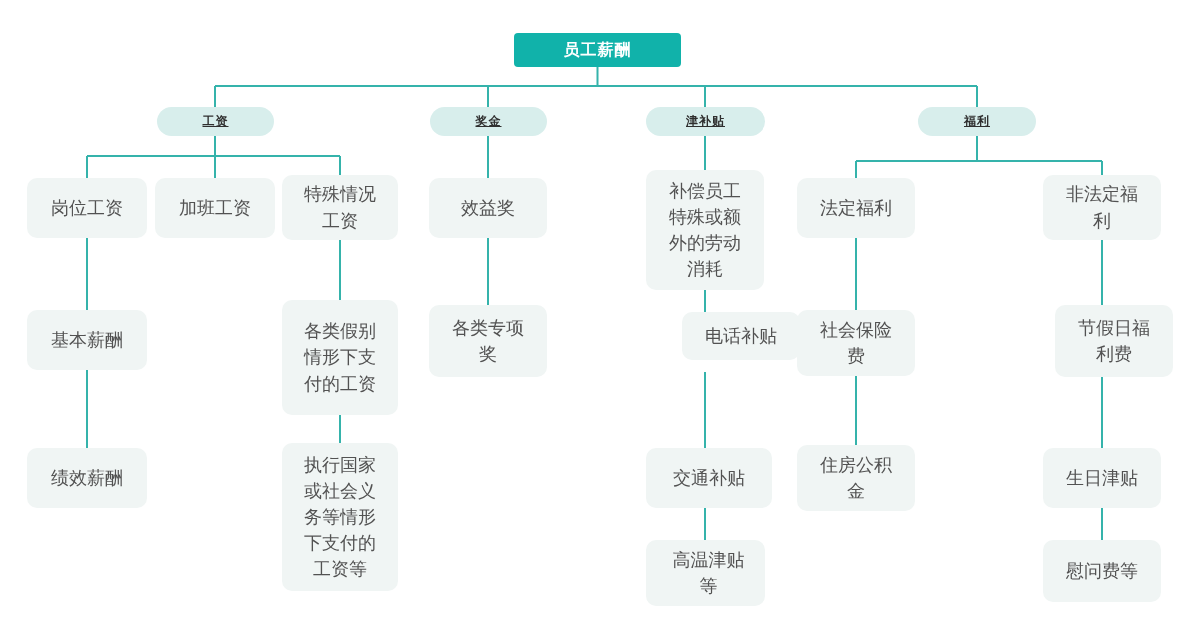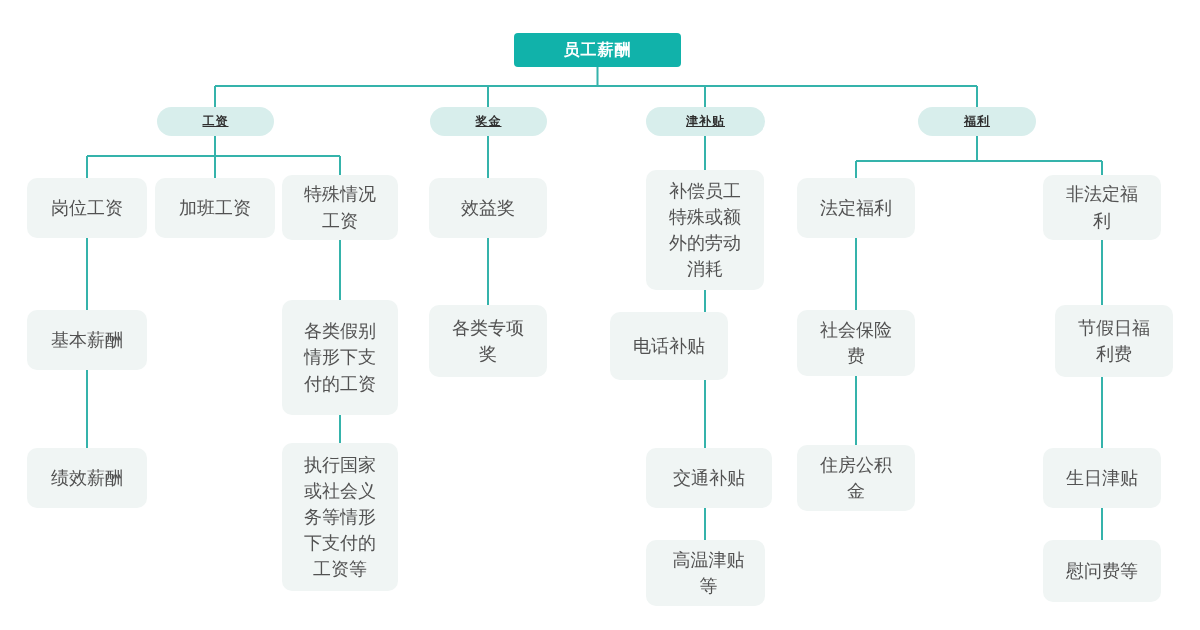--- a/index.html
+++ b/index.html
@@ -35,21 +35,21 @@
   #n-l0{left:27px;top:178px;width:120px;height:60px;}
   #n-l1{left:27px;top:310px;width:120px;height:60px;}
   #n-l2{left:27px;top:448px;width:120px;height:60px;}
   #n-l3{left:155px;top:178px;width:120px;height:60px;}
   #n-l4{left:282px;top:175px;width:116px;height:65px;}
   #n-l5{left:282px;top:300px;width:116px;height:115px;}
   #n-l6{left:282px;top:443px;width:116px;height:148px;}
   #n-l7{left:429px;top:178px;width:118px;height:60px;}
   #n-l8{left:429px;top:305px;width:118px;height:72px;}
   #n-l9{left:646px;top:170px;width:118px;height:120px;}
-  #n-l10{left:610px;top:312px;width:118px;height:68px;}
+  #n-l10{left:682px;top:312px;width:118px;height:48px;}
   #n-l11{left:646px;top:448px;width:126px;height:60px;}
   #n-l12{left:646px;top:540px;width:119px;height:66px;padding-left:26px;}
   #n-l13{left:797px;top:178px;width:118px;height:60px;}
   #n-l14{left:797px;top:310px;width:118px;height:66px;}
   #n-l15{left:797px;top:445px;width:118px;height:66px;}
   #n-l16{left:1043px;top:175px;width:118px;height:65px;}
   #n-l17{left:1043px;top:305px;width:118px;height:72px;margin-left:12px;}
   #n-l18{left:1043px;top:448px;width:118px;height:60px;}
   #n-l19{left:1043px;top:540px;width:118px;height:62px;}
 </style>

